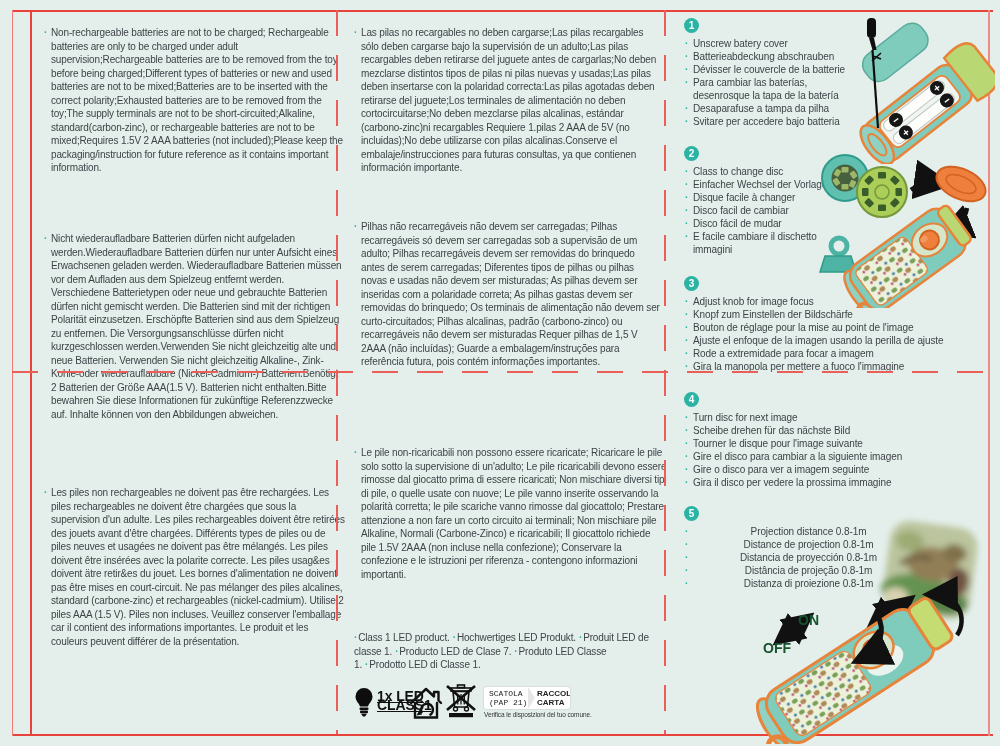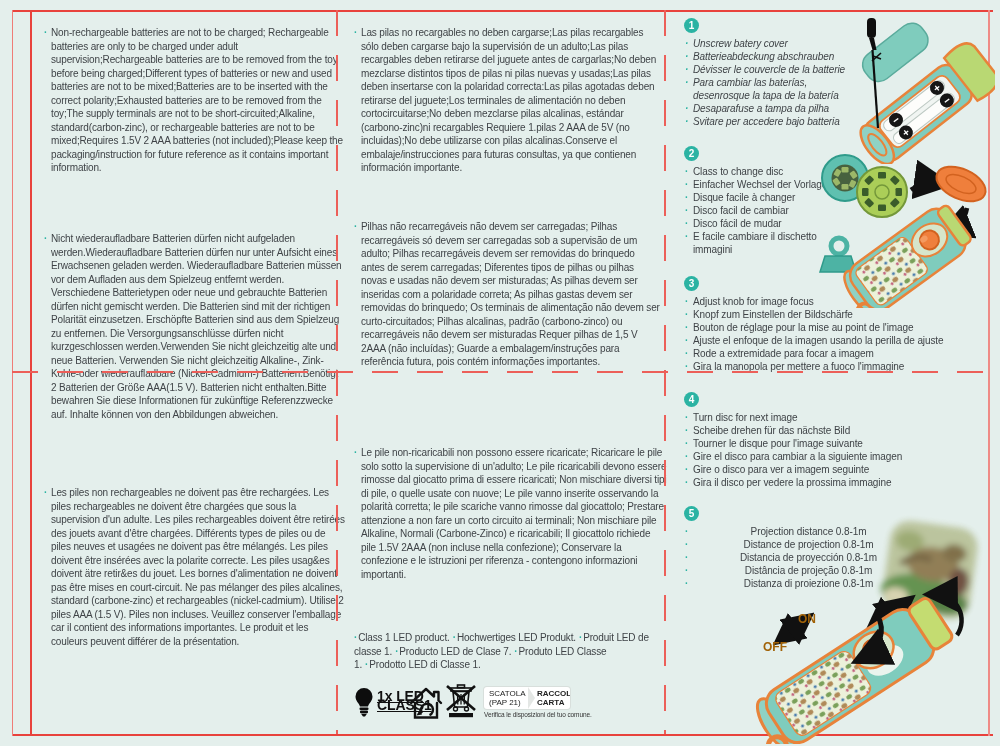--- a/index.html
+++ b/index.html
@@ -38,41 +38,41 @@
   
   .step{position:absolute; left:684px;}
   .step-circle{
     display:block; width:15px; height:15px; border-radius:50%;
     background:#2bb3a3; color:#ffffff; font-size:10px; font-weight:bold;
     text-align:center; line-height:15px; margin-bottom:4px;
   }
   .step ul{list-style:none; margin:0; padding:0; font-size:10px; line-height:13px; letter-spacing:-0.1px;}
   .step li{position:relative; padding-left:9px;}
   .step li::before{content:"·"; position:absolute; left:1px; color:#2bb3a3; font-weight:bold;}
-  .step1{top:18px;}  .step1 ul{width:178px;font-style:italic;}
+  .step1{top:18px;}  .step1 ul{width:178px;}
   .step2{top:146px;} .step2 ul{width:152px;}
   .step3{top:276px;} .step3 ul{width:322px;}
   .step4{top:392px;} .step4 ul{width:322px;}
   .step5{top:506px;} .step5 ul{width:240px;text-align:center;}
   
   .illus{position:absolute; z-index:2;}
   .svg1{left:843px; top:12px;}
   .svg2{left:815px; top:148px;}
   .svg5{left:678px; top:512px;}
-  .onoff{position:absolute; z-index:4; font-weight:bold; font-size:12px; color:#a16207;}
+  .onoff{position:absolute; z-index:4; font-weight:bold; font-size:14px; color:#14532d;}
   .lbl-on{left:798px; top:612px;}
   .lbl-off{left:763px; top:640px;}
   
   .ci{position:absolute; z-index:2;}
   .led-text{left:377px; top:692px; font-size:14px; font-weight:bold; line-height:9px; color:#111; letter-spacing:-0.1px;text-decoration:underline;}
   .pack-label{
     left:484px; top:687px; width:86px; height:22px; background:#ffffff;
     border-radius:3px; box-shadow:0 0 0 1px #d8dfdc; overflow:hidden; font-size:8px; color:#222;
   }
-  .pack-left{position:absolute; left:5px; top:2px; line-height:9px;}
+  .pack-left{position:absolute; left:5px; top:2px; line-height:9px;font-family:Liberation Mono, monospace;}
   .pack-chevron{position:absolute; left:44px; top:0; width:0; height:0;
     border-top:11px solid transparent; border-bottom:11px solid transparent; border-left:7px solid #e4e7e5;}
   .pack-right{position:absolute; left:53px; top:2px; line-height:9px; font-weight:bold;}
   .pack-note{left:484px; top:711px; font-size:6.5px; color:#333; letter-spacing:-0.1px;}
 </style>
 </head>
 <body>
 
 <div class="page">
 

